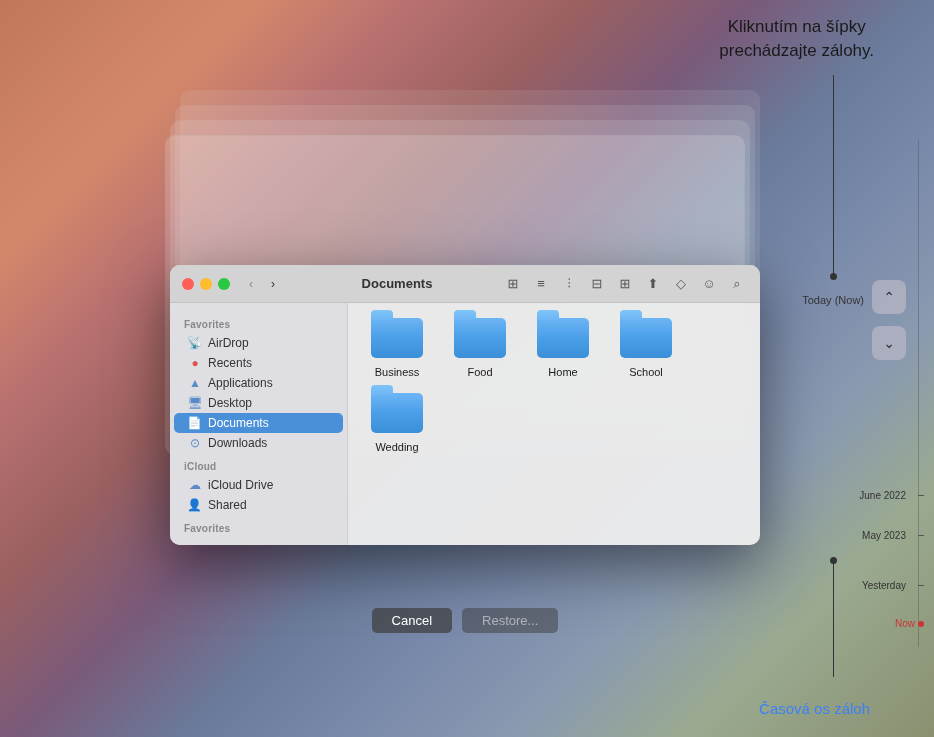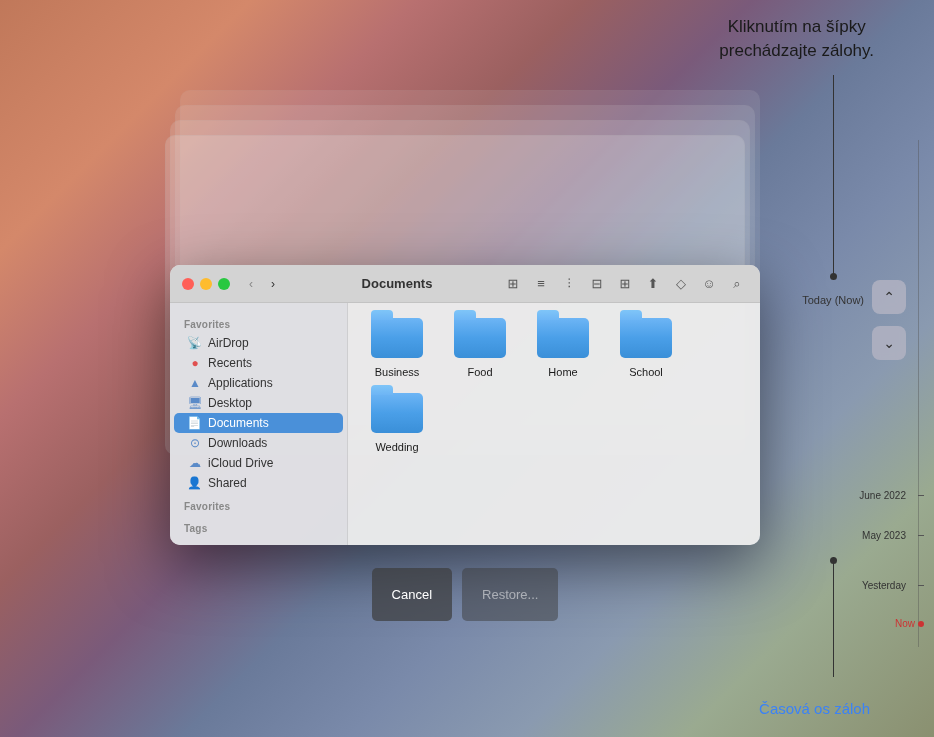--- a/index.html
+++ b/index.html
@@ -302,26 +302,27 @@
       position: absolute;
       top: 568px;
       left: 170px;
       width: 590px;
       display: flex;
       justify-content: center;
       gap: 10px;
     }
 
     .btn {
-      padding: 19px 20px;
+      padding: 5px 20px;
       border-radius: 5px;
       font-size: 13px;
       cursor: pointer;
       border: none;
       font-family: -apple-system, sans-serif;
+      margin-top: 40px;
     }
 
     .btn-cancel {
       background: rgba(60, 60, 60, 0.7);
       color: white;
     }
 
     .btn-restore {
       background: rgba(60, 60, 60, 0.5);
       color: rgba(255,255,255,0.5);
@@ -461,20 +462,21 @@
       </div>
       <div class="sidebar-item active">
         <div class="sidebar-icon">📄</div>
         <span class="sidebar-label">Documents</span>
       </div>
       <div class="sidebar-item">
         <div class="sidebar-icon" style="color:#5a8ac8;">⊙</div>
         <span class="sidebar-label">Downloads</span>
       </div>
 
+      <div class="sidebar-section-label">iCloud</div>
 
       <div class="sidebar-item">
         <div class="sidebar-icon" style="color:#5a8ac8;">☁</div>
         <span class="sidebar-label">iCloud Drive</span>
       </div>
       <div class="sidebar-item">
         <div class="sidebar-icon">👤</div>
         <span class="sidebar-label">Shared</span>
       </div>
 

